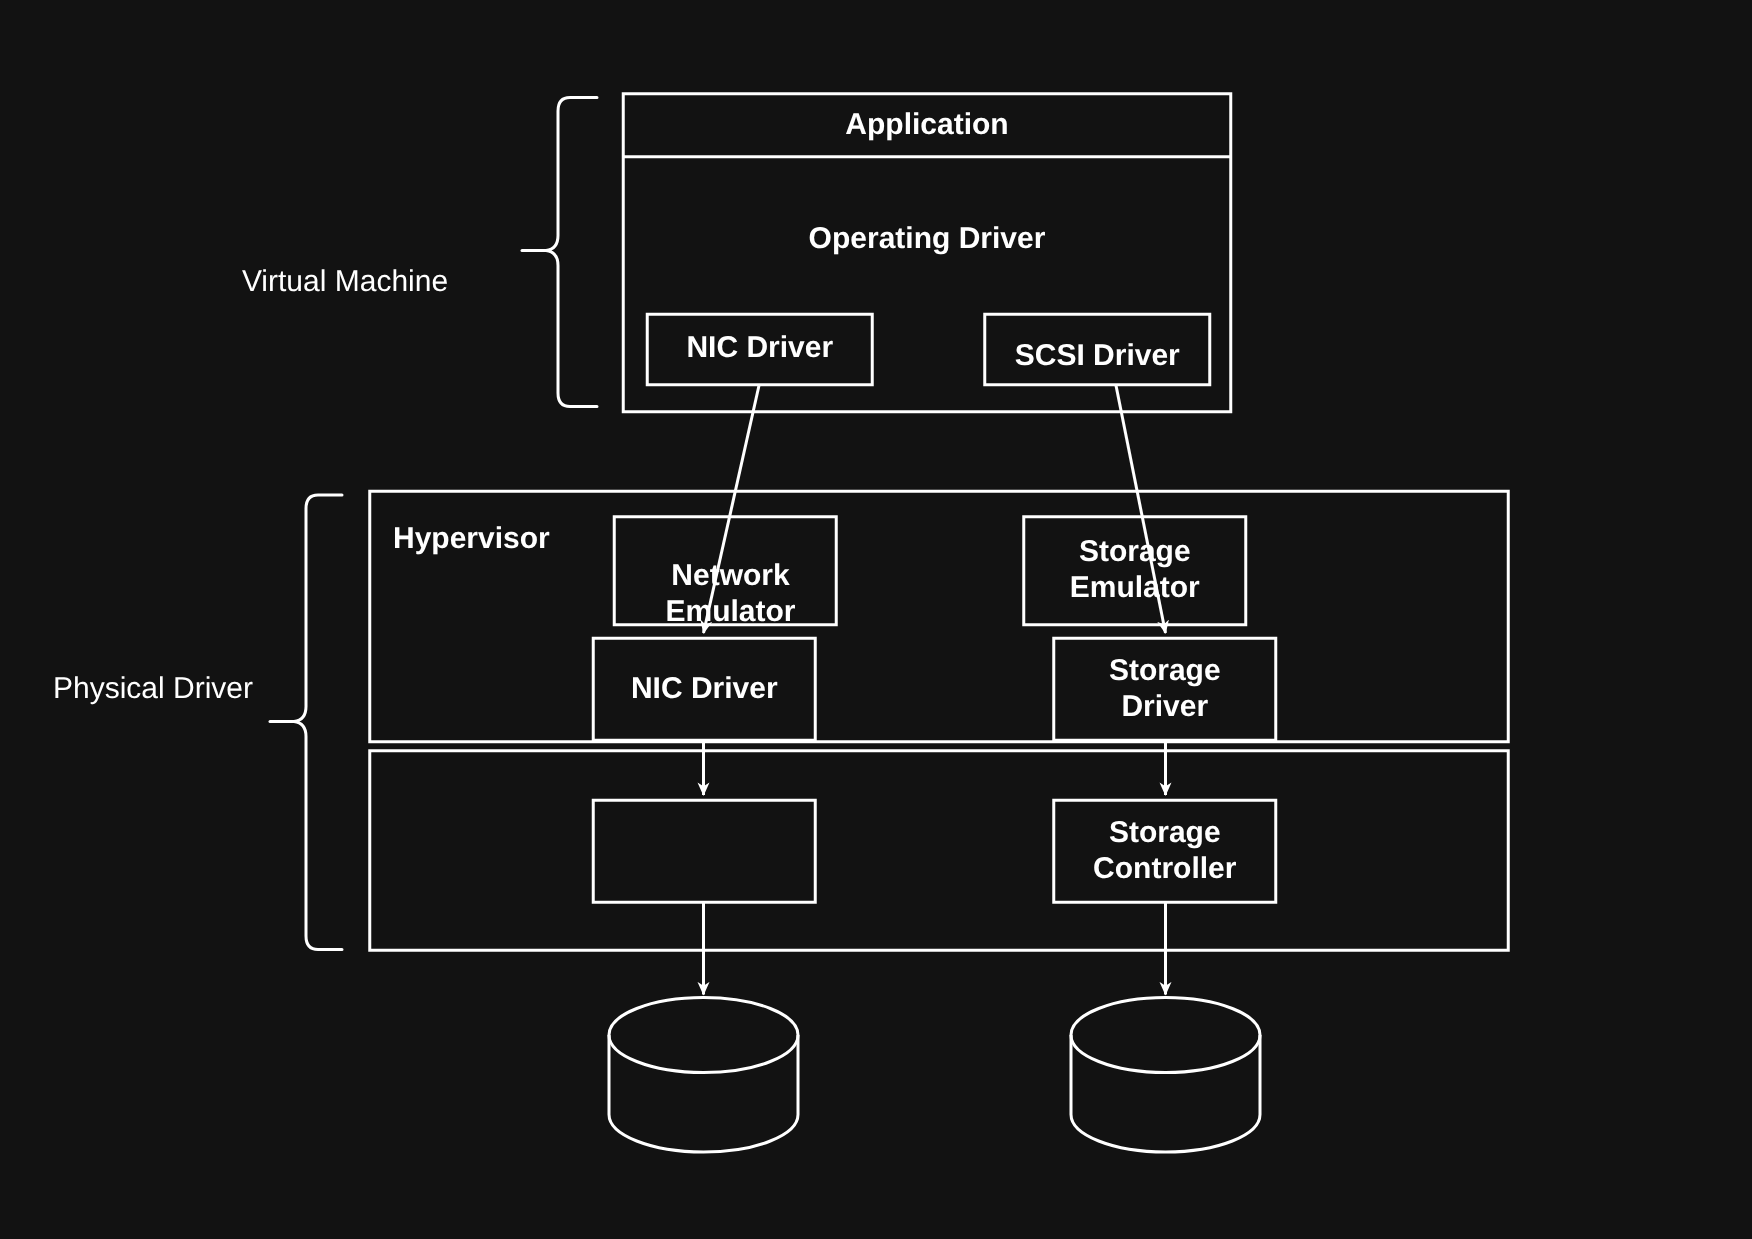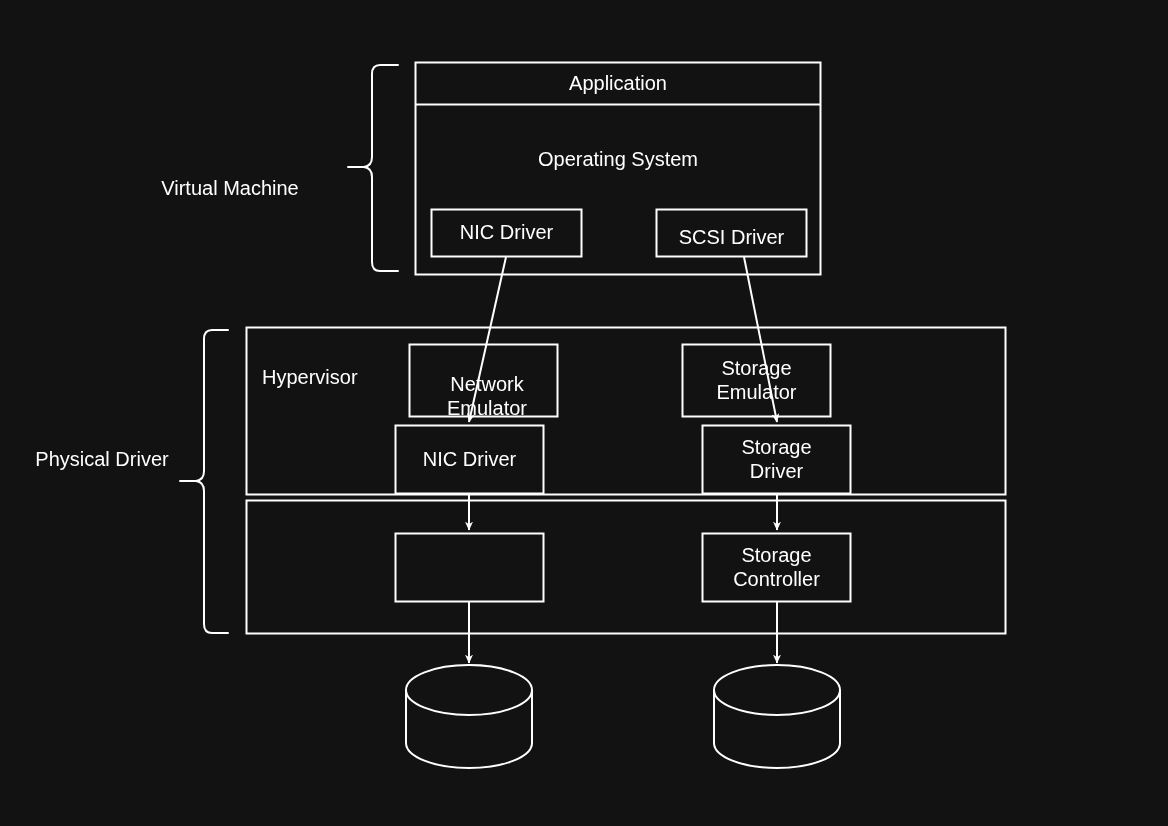--- a/index.html
+++ b/index.html
@@ -31,21 +31,21 @@
   }
   .node-text {
     position: absolute;
     display: flex;
     align-items: center;
     justify-content: center;
     text-align: center;
     line-height: 1.18;
     color: #ffffff;
     font-size: 20px;
-    font-weight: 400;
+    font-weight: 700;
     white-space: pre-line;
     -webkit-font-smoothing: antialiased;
     pointer-events: none;
   }
   .label-free {
     position: absolute;
     color: #ffffff;
     font-size: 20px;
     text-align: center;
     line-height: 1.2;
@@ -115,27 +115,27 @@
     <line x1="469" y1="601" x2="469" y2="663" stroke="#ffffff" stroke-width="2" marker-end="url(#arrowhead)"></line>
     <line x1="777" y1="601" x2="777" y2="663" stroke="#ffffff" stroke-width="2" marker-end="url(#arrowhead)"></line>
   </svg>
 
   <div class="label-free" style="left:120px; top:156px; width:220px;margin-top:20px;">Virtual Machine</div>
 
   <div class="label-free" style="left:32px; top:447px; width:140px;">Physical Driver</div>
 
   <div class="node-text" style="left:415px; top:62px; width:406px; height:43px;">Application</div>
 
-  <div class="node-text" style="left:415px; top:136px; width:406px; height:48px;">Operating System</div>
+  <div class="node-text" style="left:415px; top:136px; width:406px; height:48px;">Operating Driver</div>
 
   <div class="node-text" style="left:431px; top:209px; width:151px; height:48px;">NIC Driver</div>
 
   <div class="node-text" style="left:656px; top:209px; width:151px; height:58px;">SCSI Driver</div>
 
-  <div class="node-text" style="left:262px; top:365px; width:140px; height:26px; justify-content:flex-start;">Hypervisor</div>
+  <div class="node-text" style="left:262px; top:347px; width:140px; height:26px; justify-content:flex-start;">Hypervisor</div>
 
   <div class="node-text" style="left:409px; top:360px; width:156px; height:73px;">Network
 Emulator</div>
 
   <div class="node-text" style="left:682px; top:344px; width:149px; height:73px;">Storage
 Emulator</div>
 
   <div class="node-text" style="left:395px; top:425px; width:149px; height:69px;">NIC Driver</div>
 
   <div class="node-text" style="left:702px; top:425px; width:149px; height:69px;">Storage

